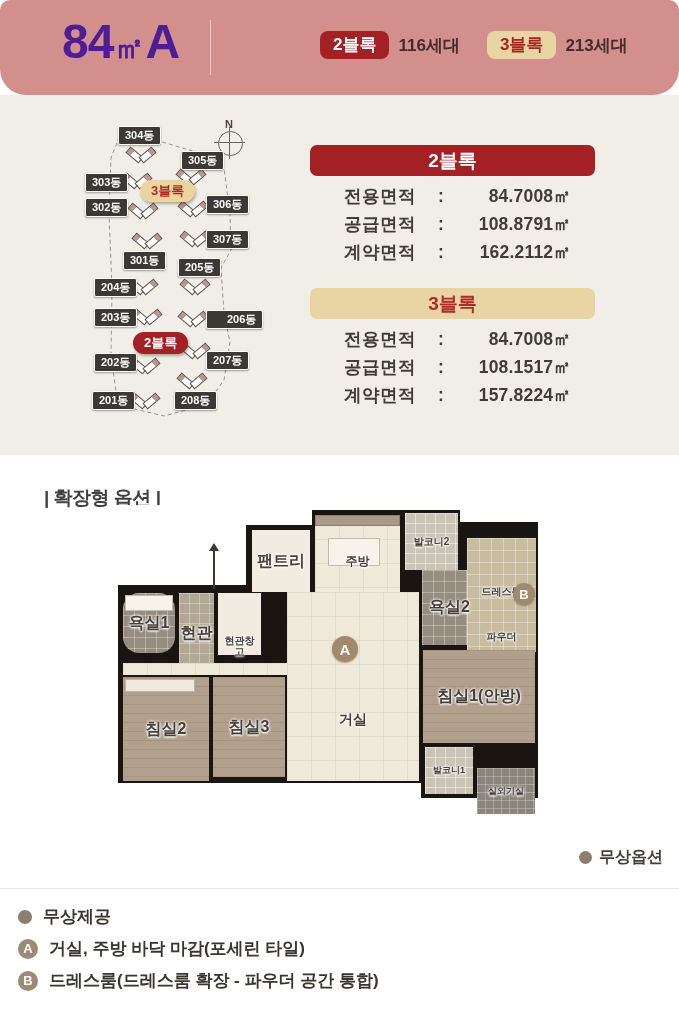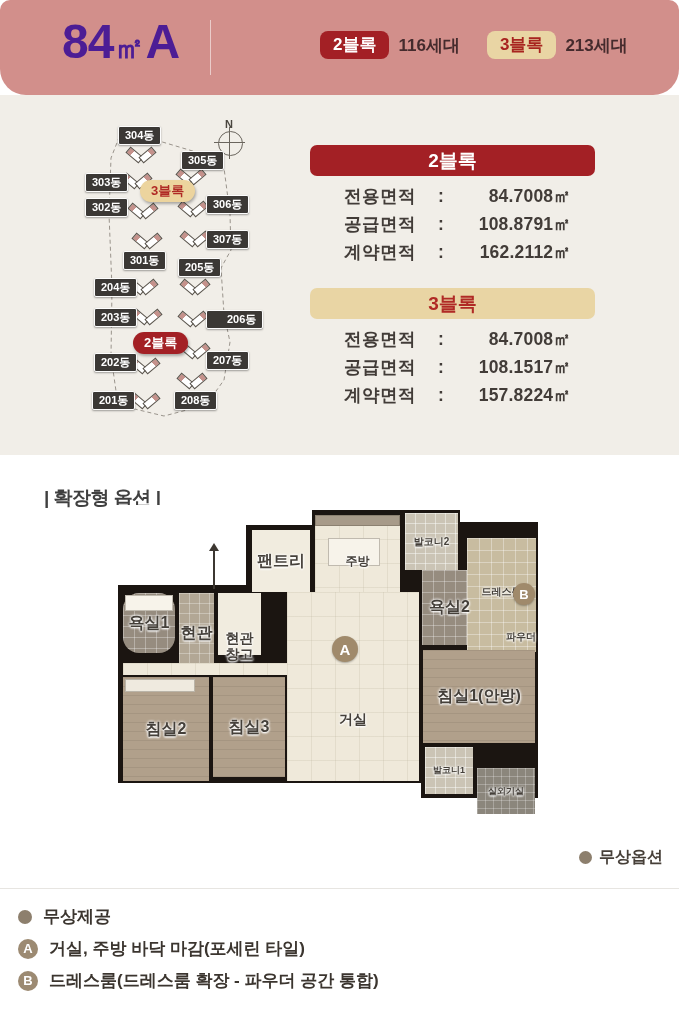--- a/index.html
+++ b/index.html
@@ -262,38 +262,38 @@
           <span class="shaft"></span>
       </div>
 
     <div class="room tile-gray" style="left: 8px; top: 88px; width: 52px; height: 60px; border-radius: 16px;">
           <span class="room-label">욕실1</span>
         </div>
         <div class="room entry-floor" style="left: 64px; top: 88px; width: 35px; height: 80px;">
           <span class="room-label">현관</span>
         </div>
         <div class="room white-floor" style="left: 103px; top: 88px; width: 43px; height: 62px;">
-          <span class="room-label wrap" style="font-size: 14px; margin-top: 44px;">현관창고</span>
+          <span class="room-label wrap" style="font-size: 10px; margin-top: 44px;">현관창고</span>
         </div>
         <div class="room white-floor" style="left: 137px; top: 25px; width: 58px; height: 62px;">
           <span class="room-label">팬트리</span>
         </div>
         <div class="room cream-floor" style="left: 200px; top: 10px; width: 85px; height: 77px;">
           <span class="room-label abs" style="font-size: 12px; top: 52%;">주방</span>
         </div>
         <div class="room tile-light" style="left: 290px; top: 8px; width: 53px; height: 57px;">
           <span class="room-label" style="font-size: 10px;">발코니2</span>
         </div>
         <div class="room tile-gray" style="left: 307px; top: 65px; width: 55px; height: 75px;">
           <span class="room-label">욕실2</span>
         </div>
         <div class="room tan-floor" style="left: 352px; top: 33px; width: 69px; height: 107px;">
           <span class="room-label" style="font-size: 10px;">드레스룸</span>
         </div>
-        <div class="room tan-floor" style="left: 352px; top: 117px; width: 69px; height: 30px; justify-content: flex-end;">
+        <div class="room tan-floor" style="left: 352px; top: 117px; width: 69px; height: 30px;">
           <span class="room-label" style="font-size: 10px;">파우더</span>
         </div>
         <div class="room cream-floor" style="left: 8px; top: 158px; width: 170px; height: 12px;"></div>
         <div class="room cream-floor" style="left: 172px; top: 87px; width: 132px; height: 189px;">
           <span class="room-label abs" style="font-size: 14px; top: 63%;">거실</span>
         </div>
         <div class="room wood" style="left: 8px; top: 172px; width: 86px; height: 104px;">
           <span class="room-label">침실2</span>
         </div>
         <div class="room wood" style="left: 98px; top: 172px; width: 72px; height: 100px;">

